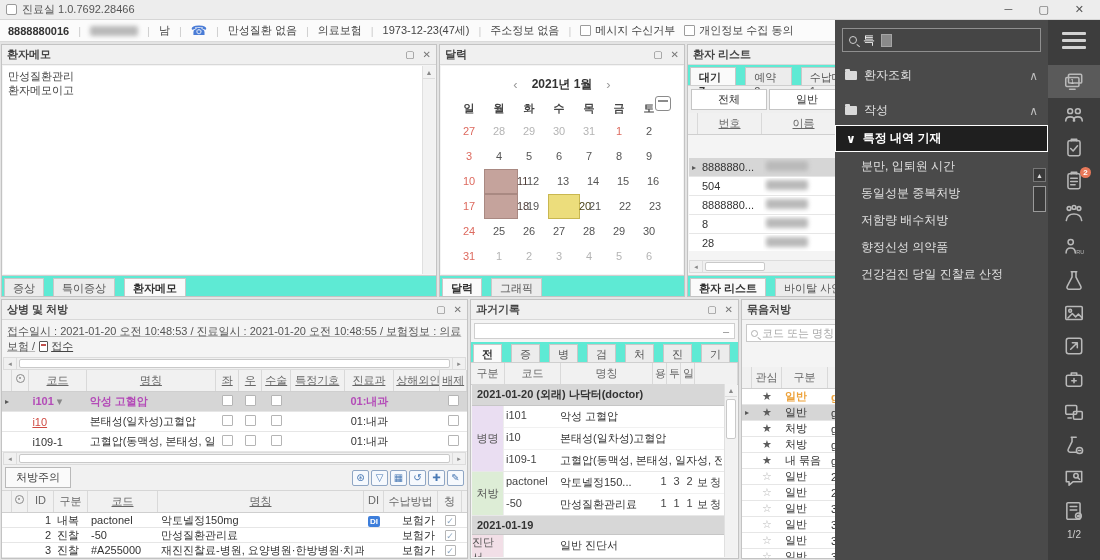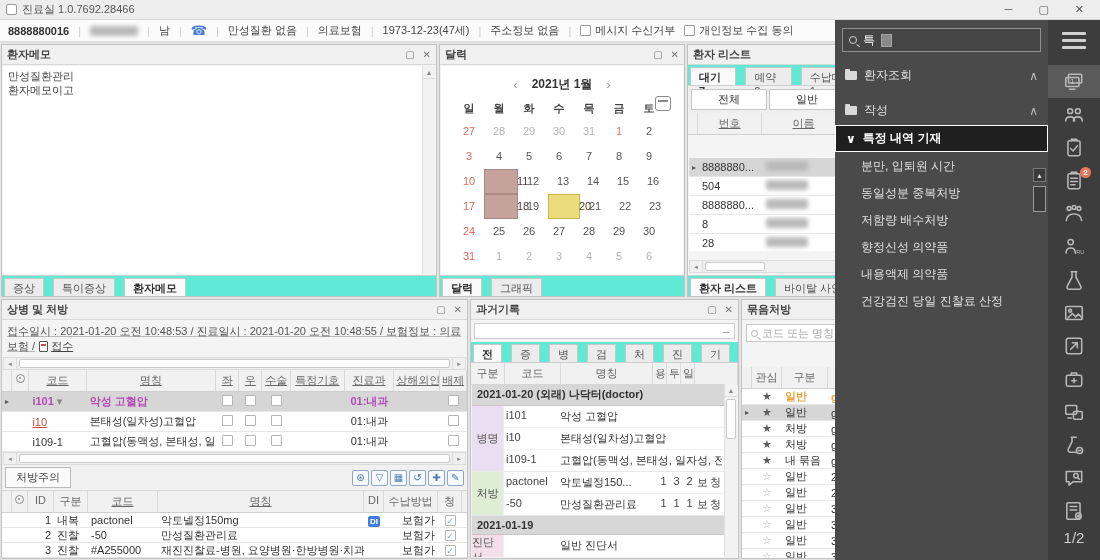--- a/index.html
+++ b/index.html
@@ -115,21 +115,21 @@
   .sb-scroll .btn { height:14px; background:#3a3a3a; border:1px solid #777; text-align:center; font-size:7px; color:#ddd; line-height:13px;}
   .sb-scroll .thumb { margin-top:4px; height:26px; background:#3a3a3a; border:1px solid #9a9a9a;}
   
   #iconstrip { position:absolute; left:1048px; top:20px; width:52px; height:540px; background:#3d3d3d; z-index:21; display:flex; flex-direction:column; align-items:center;}
   .strip-menu { margin:8px 0 12px; cursor:pointer; }
   .strip-menu div { width:24px; height:3px; background:#d2d2d2; margin:4px 0; border-radius:1px;}
   .strip-item { width:52px; height:33px; display:flex; align-items:center; justify-content:center; position:relative; cursor:pointer;}
   .strip-item.act { background:#5a5a5a; }
   .strip-item svg { stroke:#b9b9b9; fill:none; stroke-width:1.4; stroke-linecap:round; stroke-linejoin:round;}
   .badge { position:absolute; top:3px; right:9px; background:#e8795a; color:#fff; font-size:8px; width:11px; height:11px; border-radius:50%; line-height:11px; text-align:center; font-weight:bold;}
-  #pager { color:#cfcfcf; font-size:15px; margin-top:2px; }
+  #pager { color:#cfcfcf; font-size:10px; margin-top:2px; }
 </style>
 </head>
 <body>
 
 <div class="titlebar">
   <span class="app-ico"></span>
   <span>진료실 1.0.7692.28466</span>
   <span class="win-ctl">
     <span>─</span>
     <span>▢</span>
@@ -665,21 +665,20 @@
   </div>
   <div class="sb-hl">
     <span>∨</span>
     <span>특정 내역 기재</span>
   </div>
   <div id="sb-items">
       <div class="sb-item">분만, 입퇴원 시간</div>
       <div class="sb-item">동일성분 중복처방</div>
       <div class="sb-item">저함량 배수처방</div>
       <div class="sb-item">향정신성 의약품</div>
-      <div class="sb-item">내용액제 의약품</div>
       <div class="sb-item">건강검진 당일 진찰료 산정</div>
     </div>
   <div class="sb-scroll">
     <div class="btn">▲</div>
     <div class="thumb"></div>
   </div>
 </div>
 
 <div id="iconstrip">
   <div class="strip-menu">

